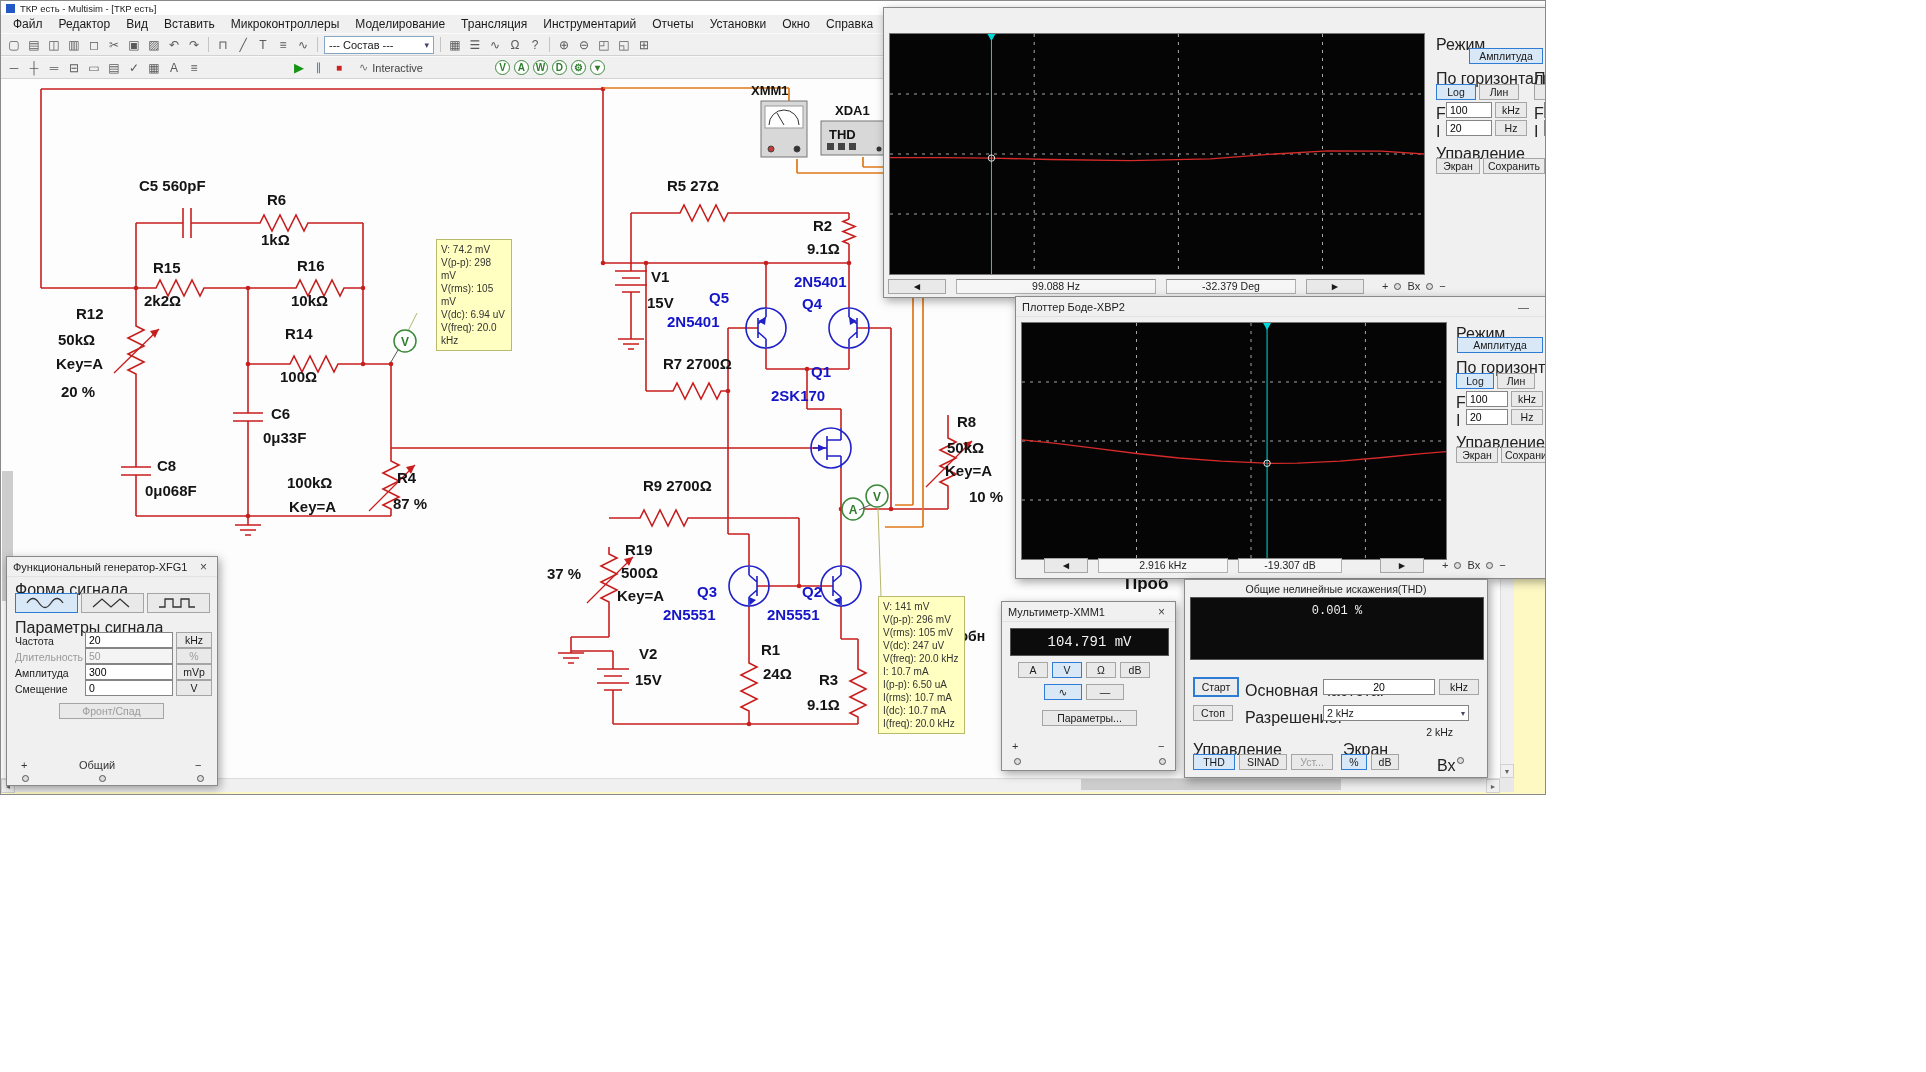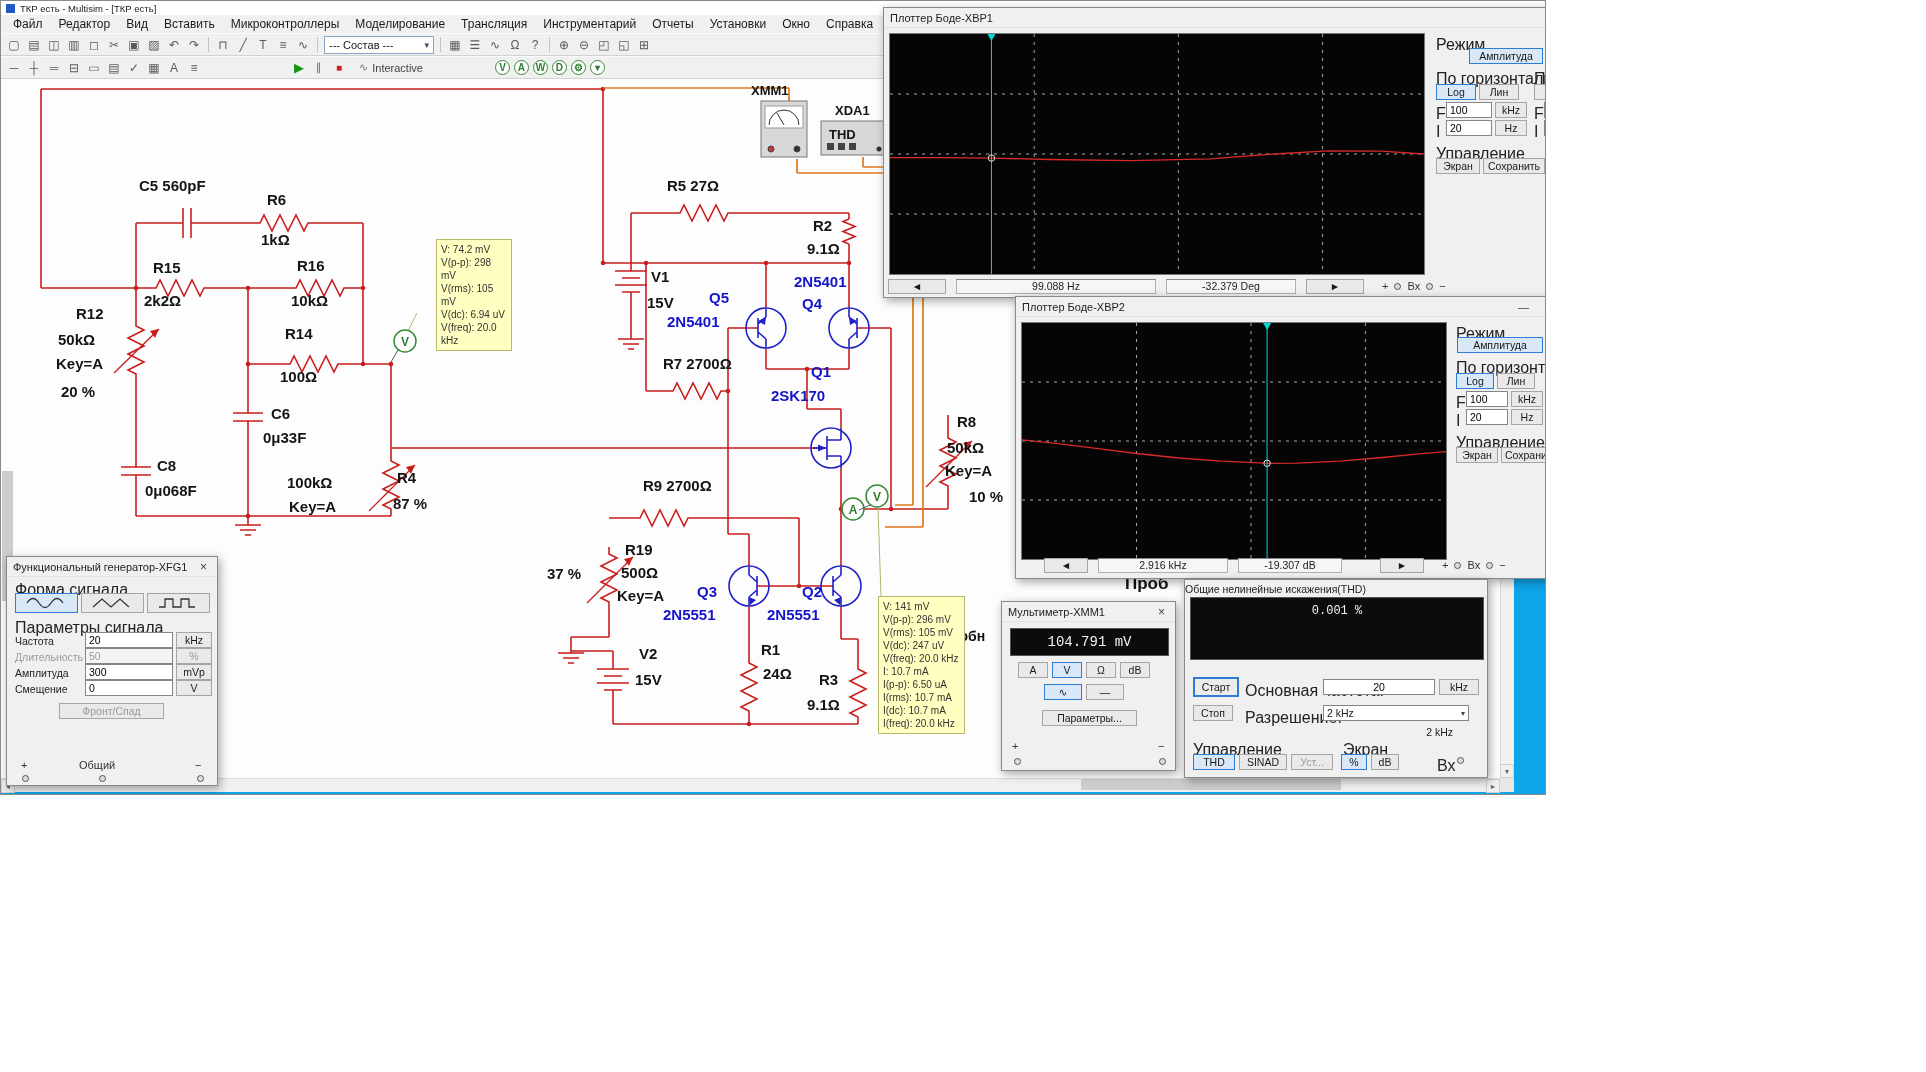--- a/index.html
+++ b/index.html
@@ -1,17 +1,17 @@
 <!DOCTYPE html>
 <html><head>
 <meta charset="utf-8">
 <style>
 *{margin:0;padding:0;box-sizing:border-box}
 body{width:1926px;height:1072px;position:relative;background:#fff;font-family:"Liberation Sans",sans-serif;color:#1a1a1a;overflow:hidden}
-.app{position:absolute;left:0;top:0;width:1546px;height:795px;background:#0ea5e9;border:1px solid #8a8a8a;overflow:hidden}
+.app{position:absolute;left:0;top:0;width:1546px;height:795px;background:#fef9c3;border:1px solid #8a8a8a;overflow:hidden}
 .titlebar{height:14px;background:#fff;display:flex;align-items:center;gap:5px;padding:0 5px;font-size:9.5px;color:#222}
 .appicon{width:9px;height:9px;background:#2458c4;flex:none}
 .menubar{height:18px;display:flex;align-items:center;padding:0 4px;font-size:12px;background:#f0f0f0}
 .menu-item{padding:1px 8px;white-space:nowrap}
 .toolbar{display:flex;align-items:center;height:23px;border-top:1px solid #fafafa;border-bottom:1px solid #d2d2d2;padding:0 3px;background:#f0f0f0}
 .tgroup{display:flex;align-items:center}
 .tb-icon{width:20px;height:19px;display:flex;align-items:center;justify-content:center;font-size:12px;color:#5a5a5a;border:1px solid transparent;flex:none}
 .tb-sep{width:1px;height:15px;background:#c4c4c4;margin:0 4px;flex:none}
 .combo{width:110px;height:18px;border:1px solid #86a6c4;background:#fff;font-size:11px;display:flex;align-items:center;justify-content:space-between;padding:0 4px;margin:0 2px;flex:none}
 .combo .carr{color:#446;font-size:9px}
@@ -480,24 +480,20 @@
   <div class="scr-arr" style="position:absolute;left:1499px;top:763px">▼</div>
   <div class="hscroll">
     <div class="scr-arr">◄</div>
     <div style="flex:1"></div>
     <div class="scr-arr">►</div>
   </div>
   <div class="hthumb"></div>
   <div class="corner"></div>
 
   <div class="win" style="left:882px;top:6px;width:690px;height:291px;z-index:10">
-    <div class="wtitle">
-      <span>Плоттер Боде-XBP1</span>
-        <span class="sp"></span>
-    </div>
     <div class="plotwrap" style="left:5px;top:25px;width:536px;height:242px">
       <svg width="534" height="240">
           <line x1="144.2" y1="0" x2="144.2" y2="240" stroke="#cfcfcf" stroke-width="0.8" stroke-dasharray="3 5"></line>
           <line x1="288.4" y1="0" x2="288.4" y2="240" stroke="#cfcfcf" stroke-width="0.8" stroke-dasharray="3 5"></line>
           <line x1="432.5" y1="0" x2="432.5" y2="240" stroke="#cfcfcf" stroke-width="0.8" stroke-dasharray="3 5"></line>
           <line x1="0" y1="60.0" x2="534" y2="60.0" stroke="#cfcfcf" stroke-width="0.8" stroke-dasharray="3 5"></line>
           <line x1="0" y1="120.0" x2="534" y2="120.0" stroke="#cfcfcf" stroke-width="0.8" stroke-dasharray="3 5"></line>
           <line x1="0" y1="180.0" x2="534" y2="180.0" stroke="#cfcfcf" stroke-width="0.8" stroke-dasharray="3 5"></line>
           <polyline points="0.0,123.6 53.4,123.6 101.5,124.1 160.2,125.5 240.3,126.7 320.4,124.8 384.5,120.0 437.9,116.9 491.3,117.1 534.0,120.0" fill="none" stroke="#d82a2a" stroke-width="1.3"></polyline>
           <line x1="101.46000000000001" y1="0" x2="101.46000000000001" y2="240" stroke="#00d9d9" stroke-width="1"></line>
@@ -653,21 +649,21 @@
       <div class="b" style="left:40px;top:88px;width:95px">Параметры...</div>
       <span class="termlab" style="left:10px;top:118px">+</span>
       <span class="termlab" style="left:156px;top:118px">−</span>
       <i class="tdot" style="position:absolute;left:12px;top:136px"></i>
       <i class="tdot" style="position:absolute;left:157px;top:136px"></i>
     </div>
   </div>
 
   <div class="win" style="left:1183px;top:578px;width:304px;height:199px;z-index:14">
     <div style="position:relative;height:197px">
-      <div style="position:absolute;left:0;top:3px;width:100%;text-align:left;font-size:10.5px;color:#222">Общие нелинейные искажения(THD)</div>
+      <div style="position:absolute;left:0;top:3px;width:100%;text-align:center;font-size:10.5px;color:#222">Общие нелинейные искажения(THD)</div>
       <div class="disp" style="left:5px;top:17px;width:294px;height:63px;text-align:center;padding-top:6px;font-size:12px">0.001 %</div>
       <div class="b focusb" style="left:8px;top:97px;width:46px;height:20px">Старт</div>
       <span class="plab" style="left:60px;top:102px">Основная частота.</span>
       <input class="inp" style="left: 138px; top: 99px; width: 112px; text-align: center;" value="20">
       <div class="b" style="left:254px;top:99px;width:40px">kHz</div>
       <div class="b" style="left:8px;top:125px;width:40px">Стоп</div>
       <span class="plab" style="left:60px;top:129px">Разрешение.</span>
       <div class="inp" style="left:138px;top:125px;width:146px;display:flex;align-items:center;justify-content:space-between">
         <span>2 kHz</span>
         <span style="font-size:8px;color:#446">▾</span>

